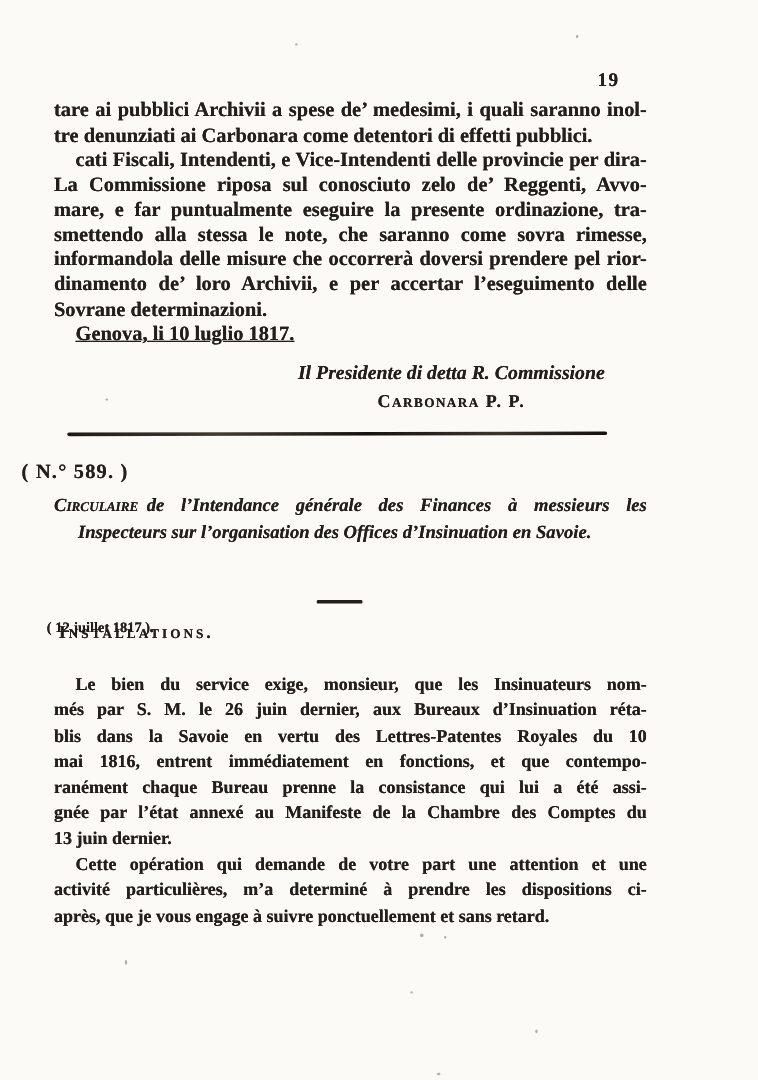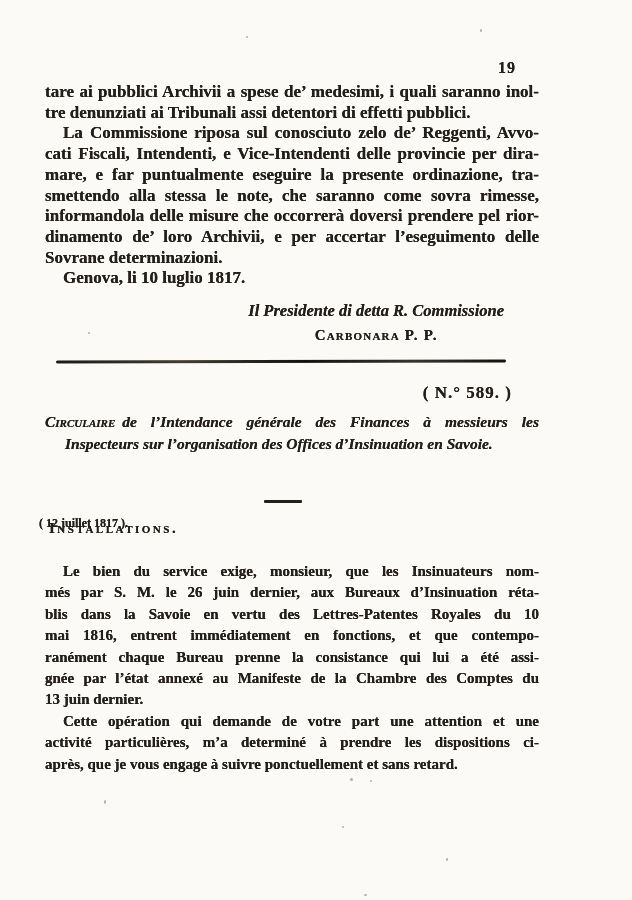--- a/index.html
+++ b/index.html
@@ -13,30 +13,30 @@
     color:var(--ink,#241f1a);
     text-shadow:0 0 .4px currentColor;
   }
   .col{position:absolute;left:45px;width:494px;}
   .line{text-align:justify;text-align-last:justify;}
   .para .line:last-child{text-align-last:left;}
   .indent-first .line:first-child{text-indent:18px;}
   .pagenum{position:absolute;left:498px;top:59px;font-size:16px;letter-spacing:1px;}
   .bodytext1{top:82px;font-size:17px;line-height:20.7px;}
   .bodytext2{top:561px;font-size:15px;line-height:21.4px;}
-  .dateline-genova{text-align:right;text-align-last:left;text-indent:18px;}
+  .dateline-genova{text-align:right;text-align-last:left;text-indent:18px;text-decoration:underline;}
   .signature{position:absolute;right:128px;top:301px;text-align:center;width:max-content;margin-left:26px;}
   .sig1{font-style:italic;font-size:16.5px;line-height:20px;}
   .sig2{font-variant:small-caps;font-size:15px;letter-spacing:1.2px;margin-top:6px;}
   .rule1{
     position:absolute;left:56px;top:360px;width:450px;height:3px;
     background:linear-gradient(90deg,#1d1914,#433b30 28%,#16120d 55%,#3a332a 80%,#14100c);
     border-radius:2px;transform:rotate(-0.12deg);
   }
-  .num589{position:absolute;left:45px;top:383px;width:494px;text-align:right;
+  .num589{position:absolute;left:45px;top:383px;width:494px;text-align:left;
     transform:translateX(-27px);font-size:17px;letter-spacing:1px;}
   .circ{top:411px;font-size:15.5px;line-height:21.5px;}
   .circ .sc{font-variant:small-caps;margin-right:7px;font-style:italic;}
   .it{font-style:italic;}
   .cline2{text-align:center;text-align-last:left;margin-left:20px;}
   .circdate{position:absolute;left:45px;top:468px;width:494px;text-align:left;
     transform:translateX(-6px);font-size:12px;margin-top:48px;}
   .dash{position:absolute;left:264px;top:500px;width:38px;height:2.5px;
     background:#241f1a;border-radius:1px;}
   .installations{position:absolute;left:45px;top:520px;width:494px;text-align:left;
@@ -46,25 +46,25 @@
 </head>
 <body>
 
 <div class="page">
 
   <div class="pagenum">19</div>
 
   <div class="col bodytext1">
     <div class="para">
         <div class="line">tare ai pubblici Archivii a spese de’ medesimi, i quali saranno inol-</div>
-        <div class="line">tre denunziati ai Tribunali assi detentori di effetti pubblici.</div>
+        <div class="line">tre denunziati ai Carbonara come detentori di effetti pubblici.</div>
       </div>
     <div class="para indent-first">
+        <div class="line">cati Fiscali, Intendenti, e Vice-Intendenti delle provincie per dira-</div>
         <div class="line">La Commissione riposa sul conosciuto zelo de’ Reggenti, Avvo-</div>
-        <div class="line">cati Fiscali, Intendenti, e Vice-Intendenti delle provincie per dira-</div>
         <div class="line">mare, e far puntualmente eseguire la presente ordinazione, tra-</div>
         <div class="line">smettendo alla stessa le note, che saranno come sovra rimesse,</div>
         <div class="line">informandola delle misure che occorrerà doversi prendere pel rior-</div>
         <div class="line">dinamento de’ loro Archivii, e per accertar l’eseguimento delle</div>
         <div class="line">Sovrane determinazioni.</div>
       </div>
     <div class="dateline-genova">Genova, li 10 luglio 1817.</div>
   </div>
 
   <div class="signature">

